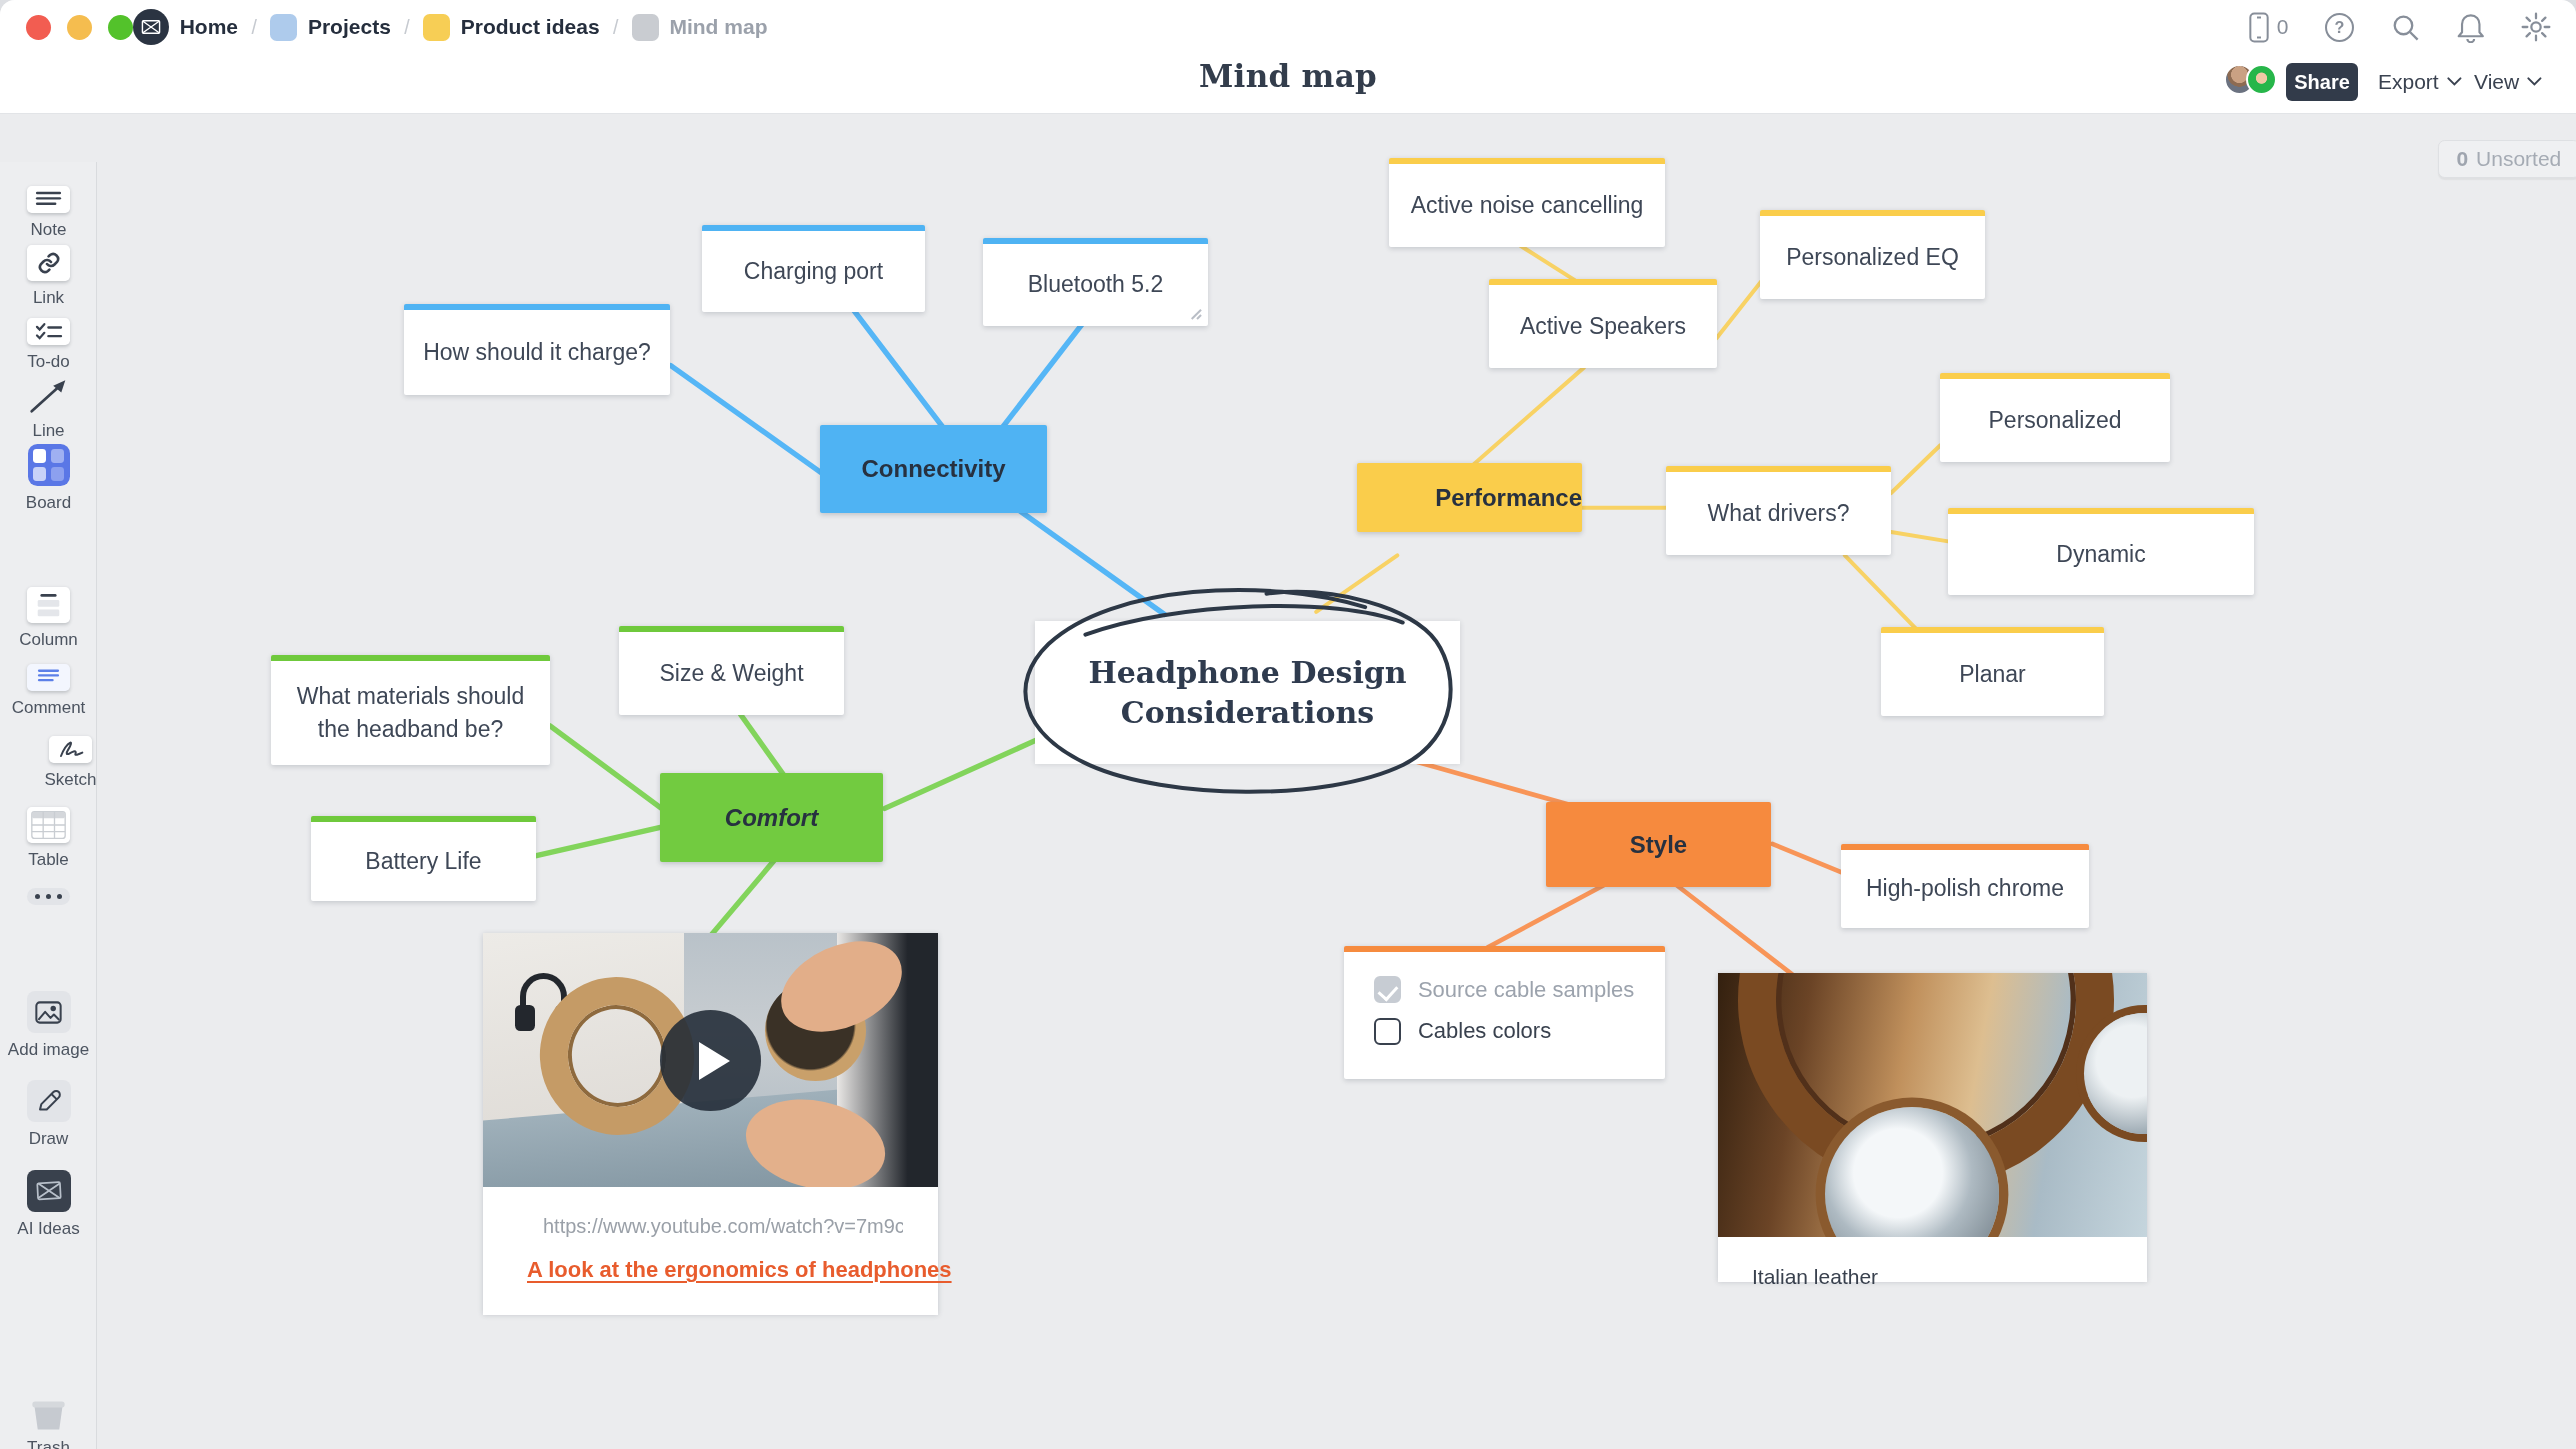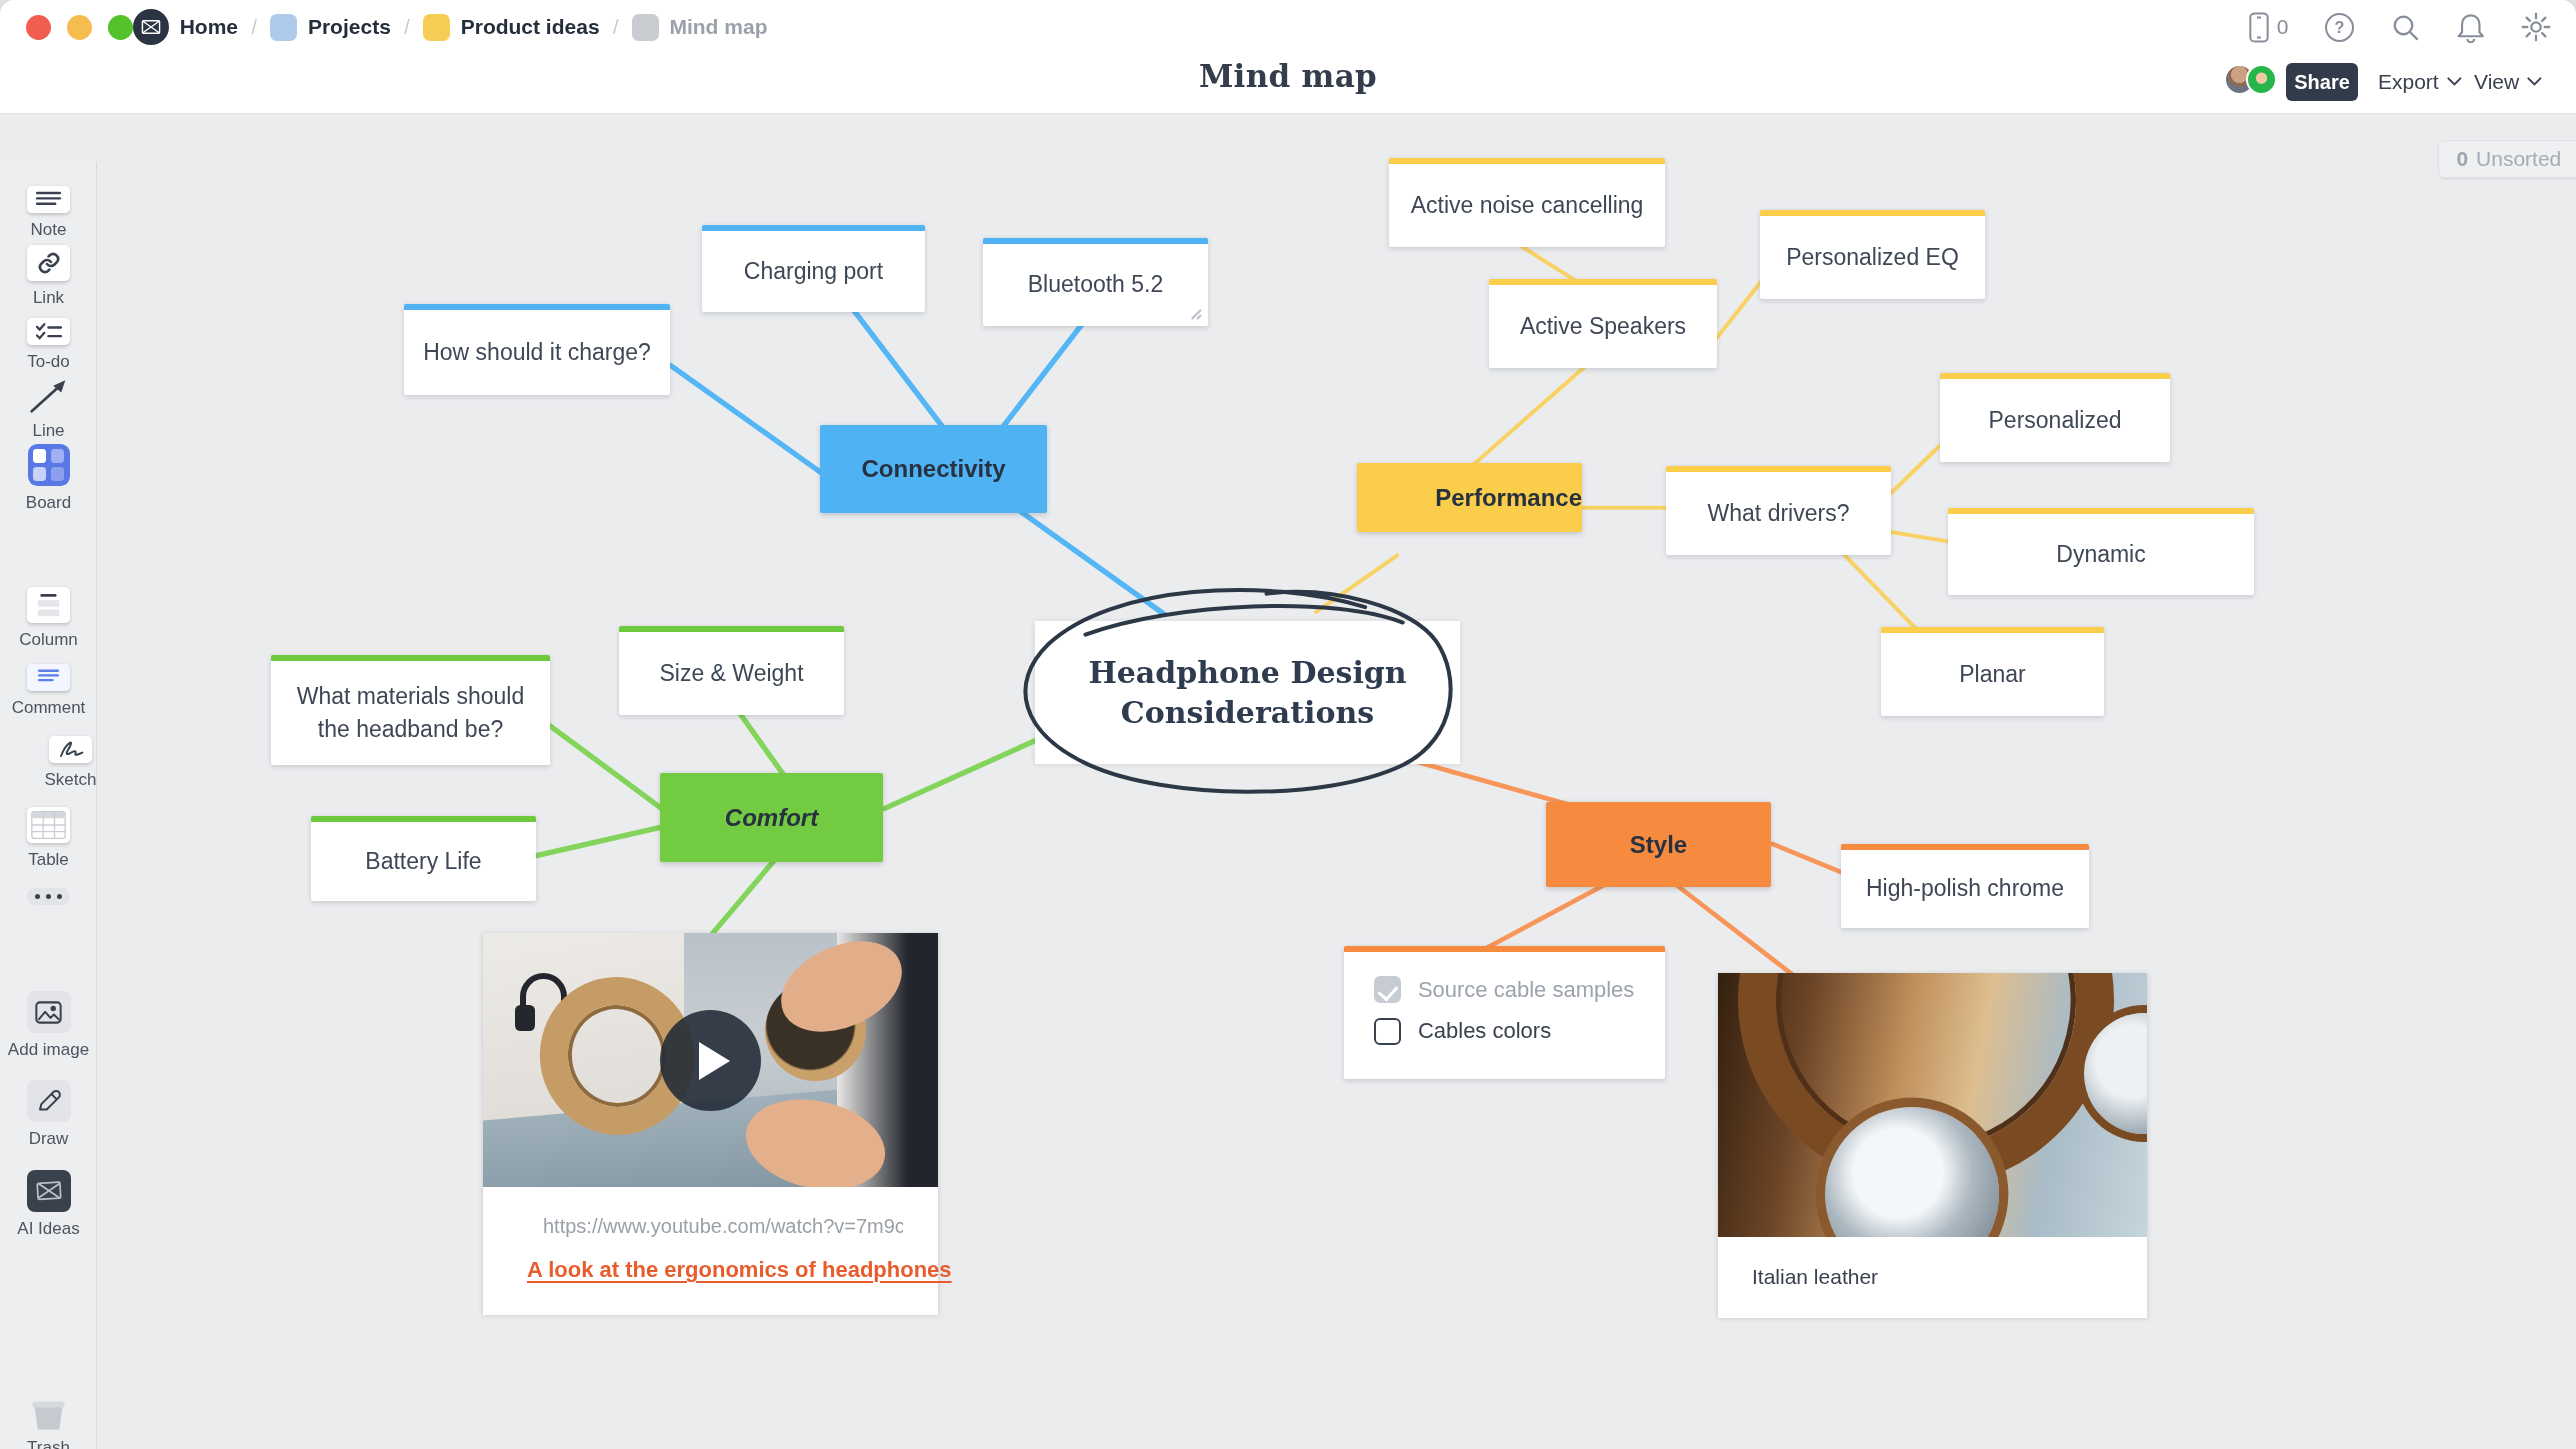--- a/index.html
+++ b/index.html
@@ -85,21 +85,21 @@
   .vt-head1 { position:absolute; left:37px; top:40px; width:47px; height:40px; border:6.7px solid #23272d; border-bottom:none; border-radius:40px 40px 0 0; }
   .vt-head1e { position:absolute; left:32px; top:72px; width:20px; height:25.5px; background:#23272d; border-radius:5.4px; }
   .vt-head1f { position:absolute; left:72px; top:72px; width:20px; height:25.5px; background:#23272d; border-radius:5.4px; }
   .play-btn { position:absolute; left:177px; top:77px; width:101px; height:101px; border-radius:50%; background:rgba(33,42,54,.88); display:flex; align-items:center; justify-content:center; }
   .play-btn::after { content:""; display:block; margin-left:8px; border-left:31px solid #fff; border-top:19px solid transparent; border-bottom:19px solid transparent; }
   .video-meta { padding:27px 0 0 44px; }
   .url-row { display:flex; align-items:center; gap:16px; width:376px; overflow:hidden; white-space:nowrap; font-size:20px; color:#9AA0A8; }
   .video-link { display:block; margin-top:17.4px; text-align:center; font-size:22px; font-weight:700; color:#E85C2D; text-decoration:underline; text-decoration-thickness:2px; text-underline-offset:4px; white-space:nowrap; }
 
   
-  .leather-card { position:absolute; left:1718px; top:973px; width:429px; height:345px; background:#fff; box-shadow:0 1.3px 5.4px rgba(45,55,70,.2); z-index:2; cursor:pointer; }
+  .leather-card { position:absolute; left:1718px; top:973px; width:429px; height:309px; background:#fff; box-shadow:0 1.3px 5.4px rgba(45,55,70,.2); z-index:2; cursor:pointer; }
   .leather-img { position:relative; width:429px; height:264px; overflow:hidden; background:linear-gradient(100deg,#33200f 0%,#6B4426 20%,#C0905C 42%,#DDBE90 58%,#A9BBC6 76%,#C5D5DD 100%); }
   .li-band { position:absolute; left:20px; top:-161px; width:376px; height:376px; border:38px solid #7A4A22; border-radius:50%; transform:rotate(8deg); box-shadow:inset 0 0 0 5.4px #51301a; }
   .li-cup { position:absolute; left:107px; top:134px; width:174px; height:174px; border-radius:50%; background:radial-gradient(circle at 42% 38%, #F4F7F9 0 30%, #AEBAC2 50%, #5E6B74 100%); box-shadow:0 0 0 9.4px #8a5a2e; }
   .li-cup2 { position:absolute; left:366px; top:40px; width:121px; height:121px; border-radius:50%; background:radial-gradient(circle at 40% 40%, #EDF1F3 0 35%, #9FACB5 70%, #6A767F 100%); box-shadow:0 0 0 8px #7A4A22; }
   .leather-caption { padding:28px 0 0 34px; font-size:21px; color:#39414E; }
 
   svg.ic { display:block; }
 </style>
 </head>
 <body>

